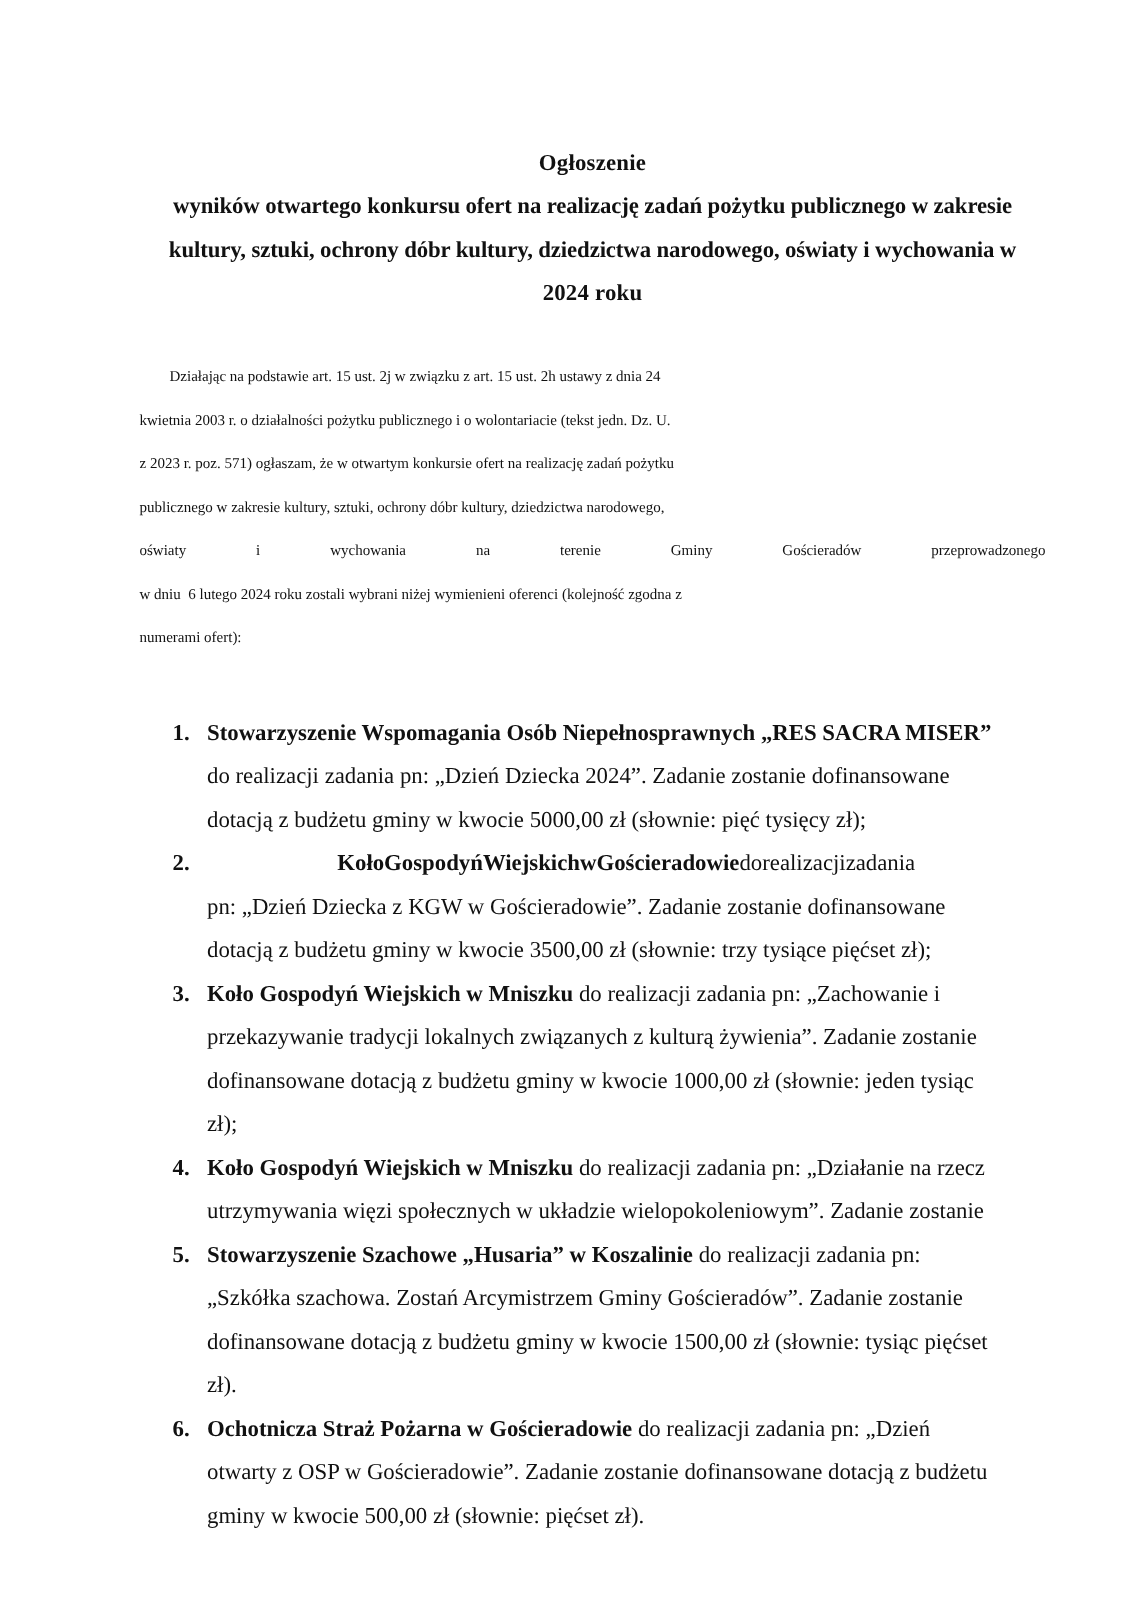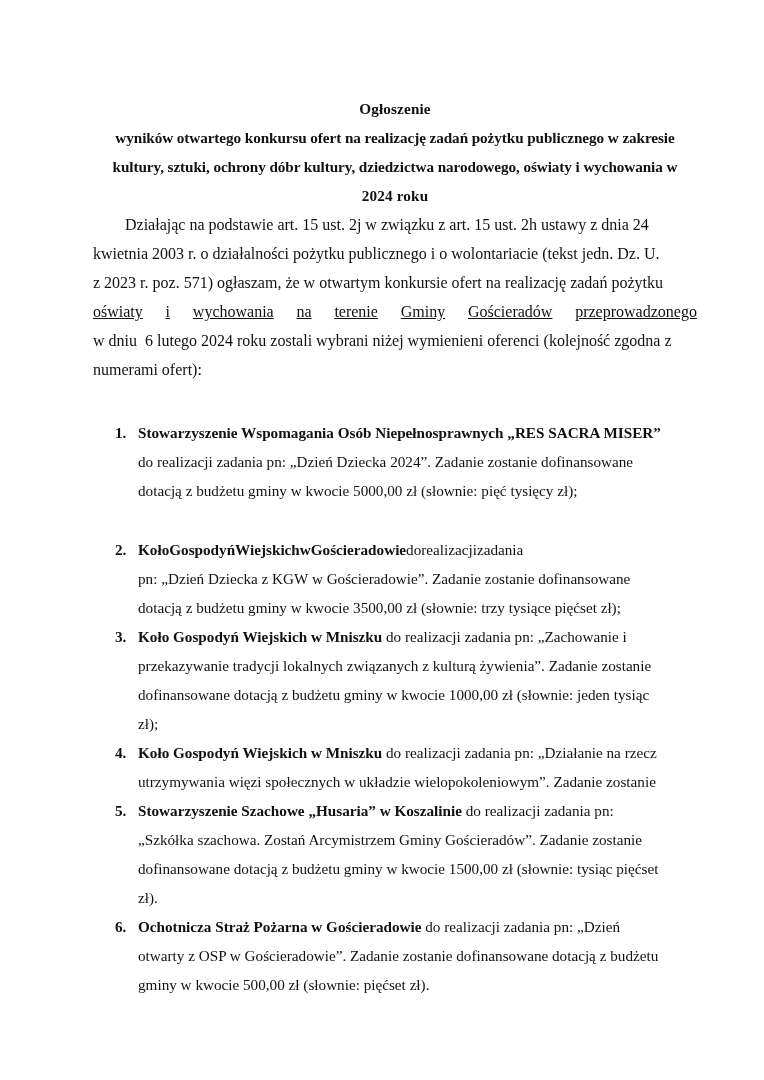--- a/index.html
+++ b/index.html
@@ -48,35 +48,36 @@
     display: block;
     white-space: nowrap;
   }
   .title-line.wide {
     letter-spacing: -0.005em;
     font-family: Liberation Serif, serif;
   }
 
   
   .intro {
-    font-size: 16px;
+    margin-top: 27px;
+    font-size: 10px;
     line-height: 29px;
     text-align: justify;
     text-justify: inter-word;
   }
   .intro .ln {
     display: block;
     white-space: pre;
   }
   .intro .ln.just {
     display: flex;
     justify-content: space-between;
     white-space: pre;
   }
-  .intro .ln.just > span { white-space: pre; text-decoration: underline; }
+  .intro .ln.just > span { white-space: pre; }
 
   
   .list {
     margin-top: 34px;
     list-style: none;
     padding: 0;
     margin-left: 0;
   }
   .list-item {
     position: relative;
@@ -92,23 +93,22 @@
     font-weight: bold;
     font-size: 15.2px;
     line-height: 29px;
   }
   .item-body .ln {
     display: block;
     white-space: pre;
   }
   .item-body .ln.just {
     display: flex;
-    justify-content: flex-start;
-    white-space: pre;
-    margin-top: 30px;
+    justify-content: center;
+    white-space: pre;
   }
   .item-body .ln.just > span { white-space: pre; }
   .item-body b { font-weight: bold; }
 
   
   .page { filter: none; }
 </style>
 </head>
 <body>
 
@@ -119,20 +119,21 @@
       <span class="title-line-main">Ogłoszenie</span>
       <span class="title-line wide">wyników otwartego konkursu ofert na realizację zadań pożytku publicznego w zakresie</span>
       <span class="title-line wide">kultury, sztuki, ochrony dóbr kultury, dziedzictwa narodowego, oświaty i wychowania w</span>
       <span class="title-line">2024 roku</span>
     </div>
 
     <div class="intro">
       <span class="ln">        Działając na podstawie art. 15 ust. 2j w związku z art. 15 ust. 2h ustawy z dnia 24</span>
       <span class="ln">kwietnia 2003 r. o działalności pożytku publicznego i o wolontariacie (tekst jedn. Dz. U.</span>
       <span class="ln">z 2023 r. poz. 571) ogłaszam, że w otwartym konkursie ofert na realizację zadań pożytku</span>
+      <span class="ln">publicznego w zakresie kultury, sztuki, ochrony dóbr kultury, dziedzictwa narodowego,</span>
       <span class="ln just">
         <span>oświaty</span>
         <span>i</span>
         <span>wychowania</span>
         <span>na</span>
         <span>terenie</span>
         <span>Gminy</span>
         <span>Gościeradów</span>
         <span>przeprowadzonego</span>
       </span>

